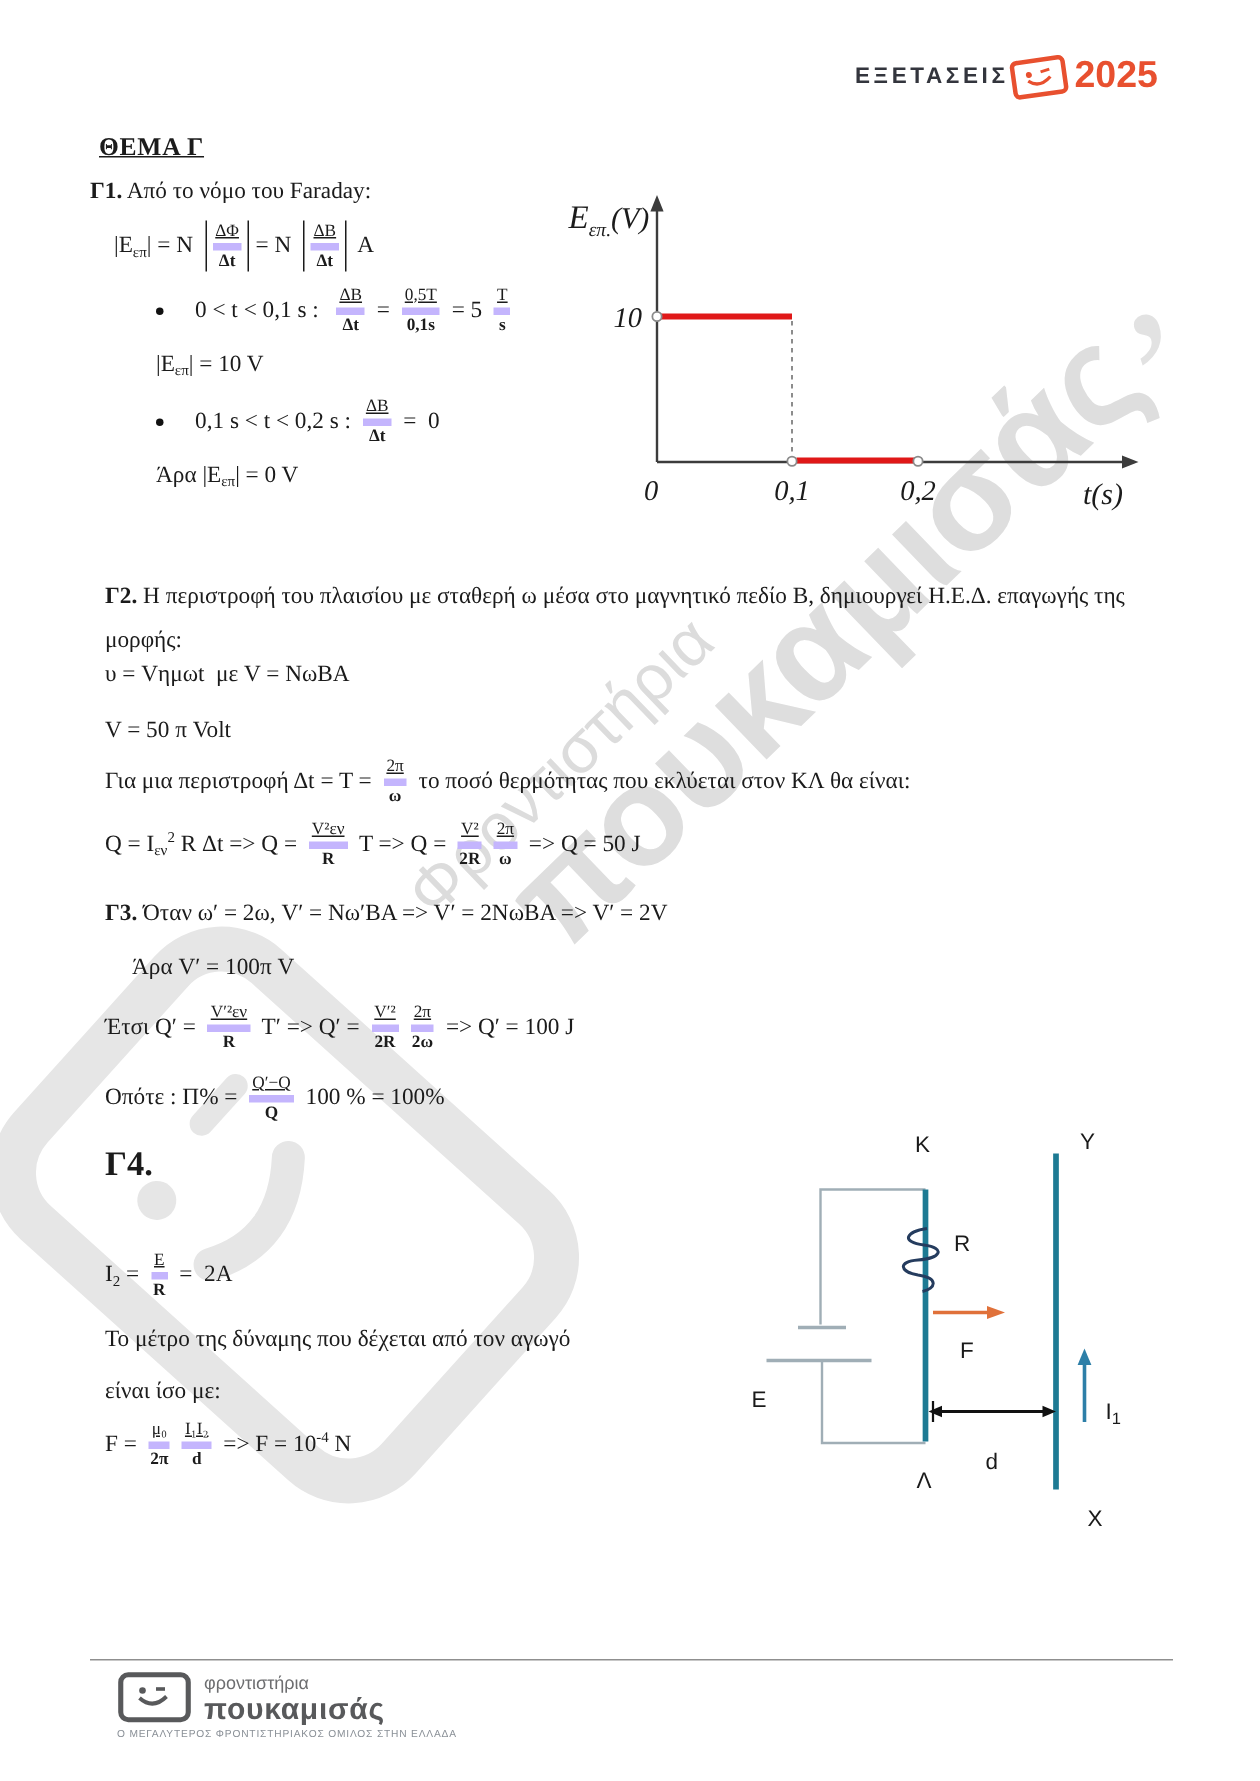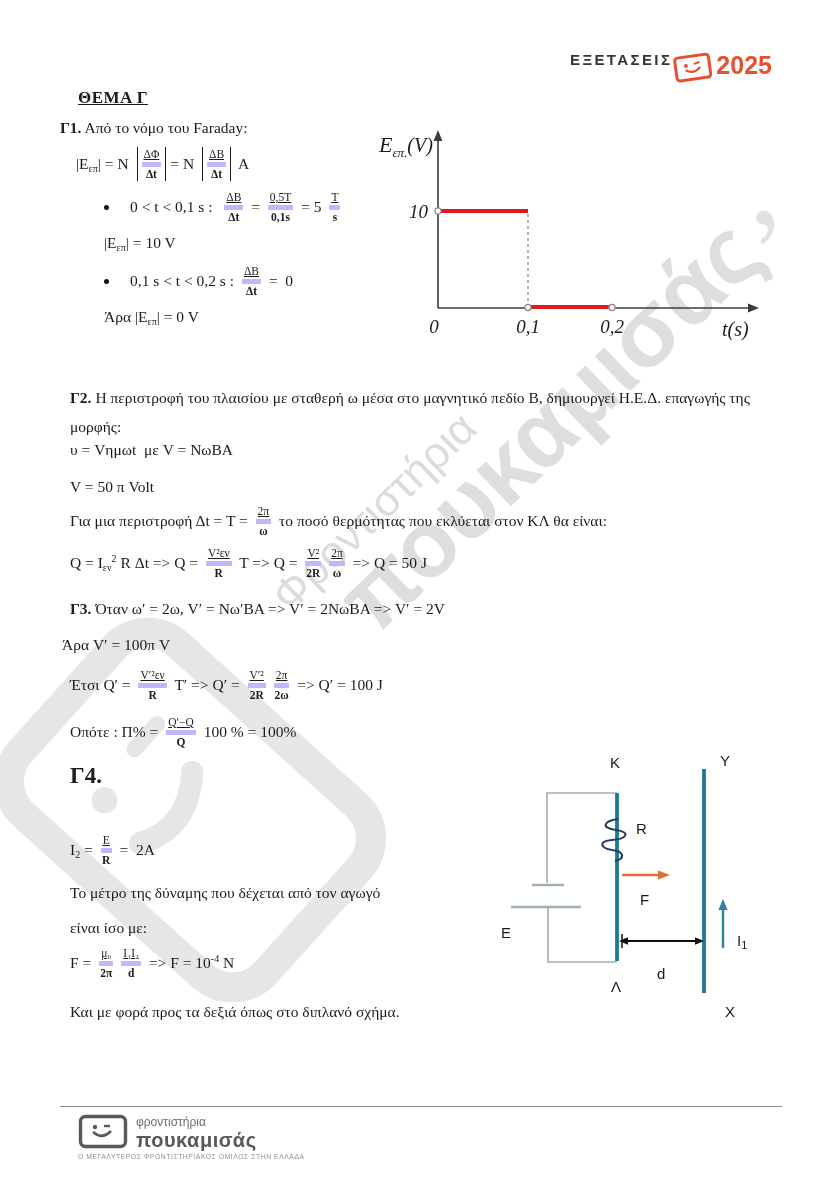--- a/index.html
+++ b/index.html
@@ -8,21 +8,21 @@
   
   .wm{position:absolute;z-index:0;color:#dedede;pointer-events:none;}
   .wm-t1{left:262px;top:585px;font-family:"Liberation Sans",sans-serif;font-size:44px;
          transform:rotate(-44deg);transform-origin:0 0;white-space:pre;color:#dcdcdc;}
   .wm-t2{left:316px;top:575px;font-family:"Liberation Sans",sans-serif;font-size:94px;font-weight:bold;
          transform:rotate(-44deg);transform-origin:0 0;white-space:pre;color:#dedede;}
   .wm-comma{left:738px;top:112px;font-size:125px;color:#e2e2e2;transform:rotate(-18deg);}
   
   #brand{position:absolute;left:570px;top:34px;z-index:2;font-family:"Liberation Sans","DejaVu Sans",sans-serif;}
   #brand .l1{font-size:23.5px;font-weight:bold;color:#33353d;letter-spacing:.5px;line-height:1.0;}
-  #brand .row{display:flex;margin-top:17px;}
+  #brand .row{display:flex;align-items:center;margin-top:1px;}
   #brand .l2{font-size:15px;font-weight:bold;color:#33353d;letter-spacing:2.4px;}
   #brand .yr{font-size:25px;font-weight:bold;color:#e8502f;margin-left:2px;}
   #brand svg{margin:0 1px;transform:rotate(-8deg) translateY(2px);}
   
   .tline{position:absolute;z-index:2;font-size:15.5px;white-space:pre;}
   .bh{font-weight:bold;}
   .fline{position:absolute;z-index:2;display:flex;align-items:center;font-size:15.5px;}
   .fline .tx{white-space:pre;}
   .frac{display:inline-flex;flex-direction:column;align-items:center;margin:0 4px;
         font-size:11.5px;line-height:1.3;text-align:center;}
@@ -71,21 +71,21 @@
       <svg width="40" height="30">
         <rect x="2.5" y="3" width="34" height="23" rx="3" fill="#ffffff" stroke="#e8502f" stroke-width="3"></rect>
         <circle cx="13" cy="12" r="2" fill="#e8502f"></circle>
         <line x1="21" y1="11" x2="27" y2="10" stroke="#e8502f" stroke-width="2"></line>
         <path d="M12,16 Q19,22 27,15" fill="none" stroke="#e8502f" stroke-width="2.2"></path>
       </svg>
       <span class="yr">2025</span>
     </div>
   </div>
 
-  <div id="theme-title" class="tline" style="left:78px;top:88px">ΘΕΜΑ Γ</div>
+  <div id="theme-title" class="tline" style="left:66px;top:88px">ΘΕΜΑ Γ</div>
 
   <div class="tline" style="left:60px;top:119px"><span class="bh">Γ1.</span><span> Από το νόμο του Faraday:</span></div>
   <div class="fline" style="left:76px;top:146px;height:36px">
       <span class="tx">|E</span>
       <span class="sb">επ</span>
       <span class="tx">| = N </span>
       <span class="frac abs">
         <span class="num">ΔΦ</span>
         <span class="den">Δt</span>
       </span>
@@ -182,21 +182,21 @@
         <span class="den">2R</span>
       </span>
       <span class="frac">
         <span class="num">2π</span>
         <span class="den">ω</span>
       </span>
       <span class="tx"> =&gt; Q = 50 J</span>
     </div>
 
   <div class="tline" style="left:70px;top:600px"><span class="bh">Γ3.</span><span> Όταν ω′ = 2ω, V′ = Nω′BA =&gt; V′ = 2NωBA =&gt; V′ = 2V</span></div>
-  <div class="tline" style="left:62px;top:636px">Άρα V′ = 100π V</div>
+  <div class="tline" style="left:88px;top:636px">Άρα V′ = 100π V</div>
   <div class="fline" style="left:70px;top:662px;height:46px">
       <span class="tx">Έτσι Q′ = </span>
       <span class="frac">
         <span class="num">V′²εν</span>
         <span class="den">R</span>
       </span>
       <span class="tx"> T′ =&gt; Q′ = </span>
       <span class="frac">
         <span class="num">V′²</span>
         <span class="den">2R</span>
@@ -236,21 +236,20 @@
         <span class="den">2π</span>
       </span>
       <span class="frac">
         <span class="num">I₁I₂</span>
         <span class="den">d</span>
       </span>
       <span class="tx"> =&gt; F = 10</span>
       <span class="sp">-4</span>
       <span class="tx"> N</span>
     </div>
-  <div class="tline" style="left:70px;top:1003px">Και με φορά προς τα δεξιά όπως στο διπλανό σχήμα.</div>
 
   <svg class="fig" style="left:455px;top:735px" width="340" height="300" viewBox="0 0 340 300">
 
     <polyline points="162,58 92,58 92,148" fill="none" stroke="#a0aeb6" stroke-width="1.6"></polyline>
     <line x1="77" y1="150" x2="109" y2="150" stroke="#a0aeb6" stroke-width="2.4"></line>
     <line x1="56" y1="172" x2="126" y2="172" stroke="#a0aeb6" stroke-width="2.4"></line>
     <polyline points="93,173 93,227 162,227" fill="none" stroke="#a0aeb6" stroke-width="1.6"></polyline>
 
     <line x1="162" y1="58" x2="162" y2="226" stroke="#1d7a93" stroke-width="3.8"></line>
     <line x1="249" y1="34" x2="249" y2="258" stroke="#1d7a93" stroke-width="3.8"></line>

